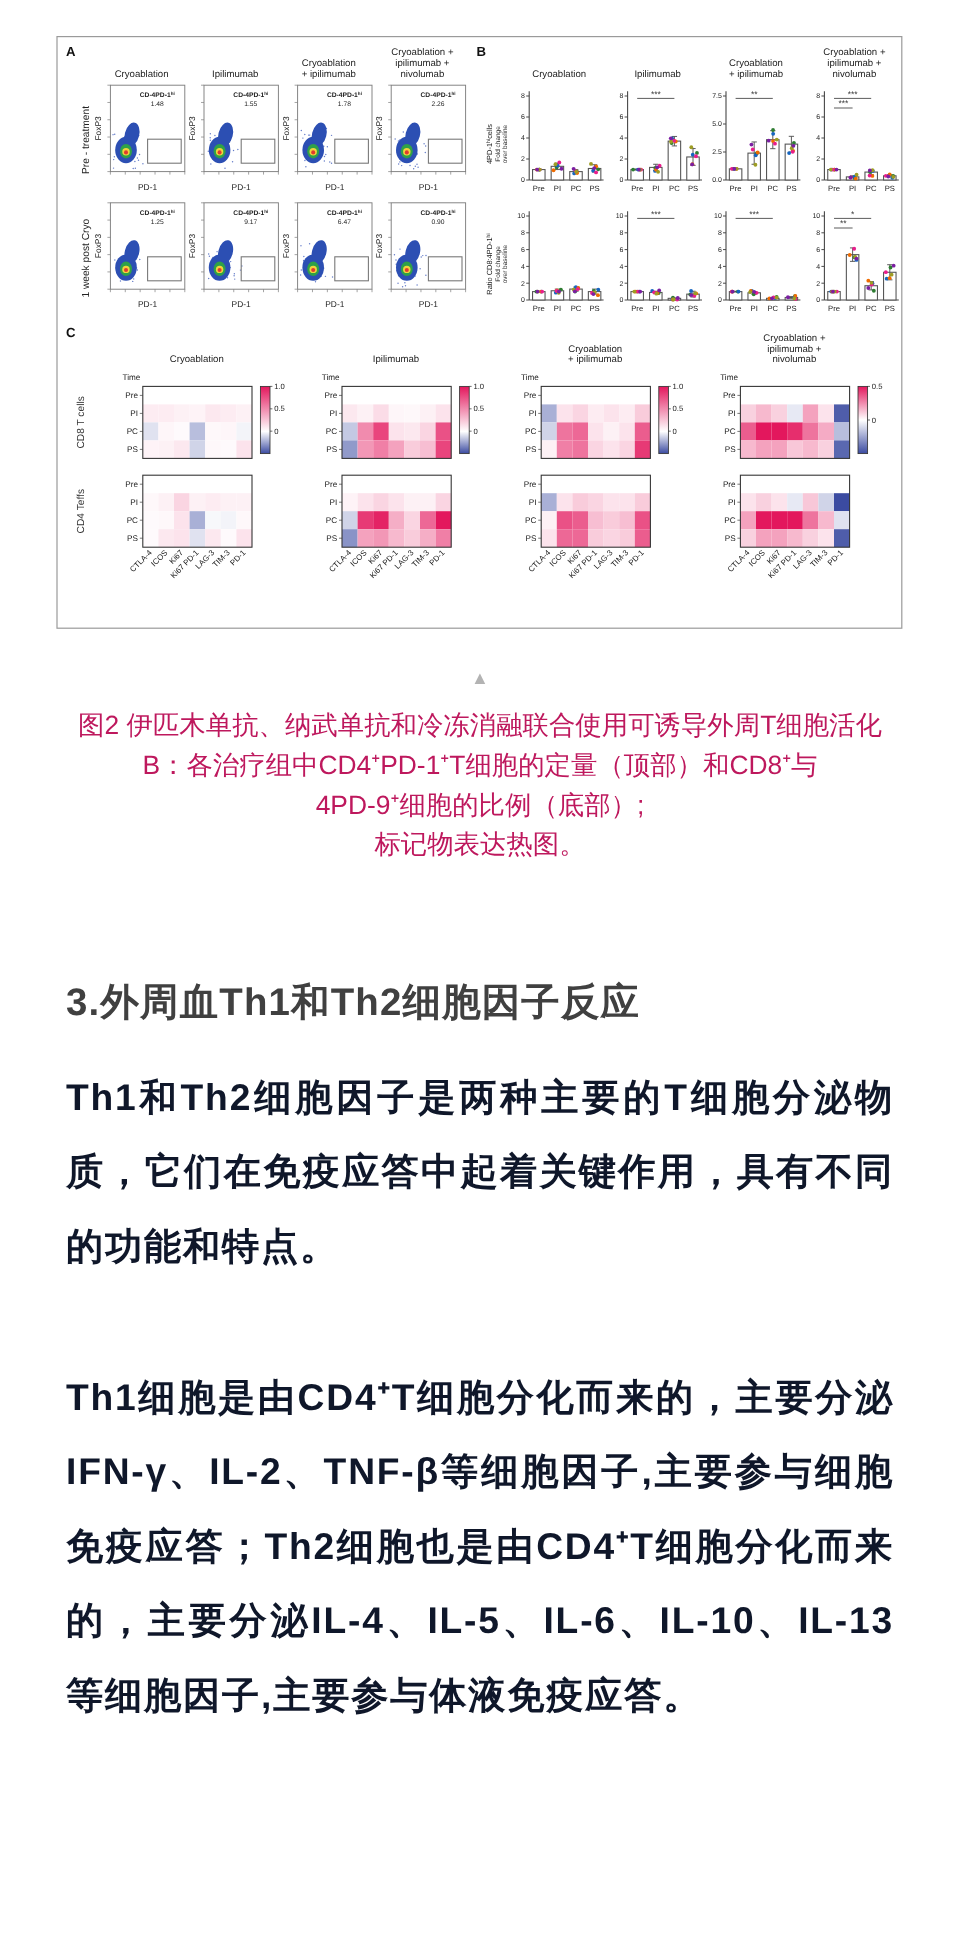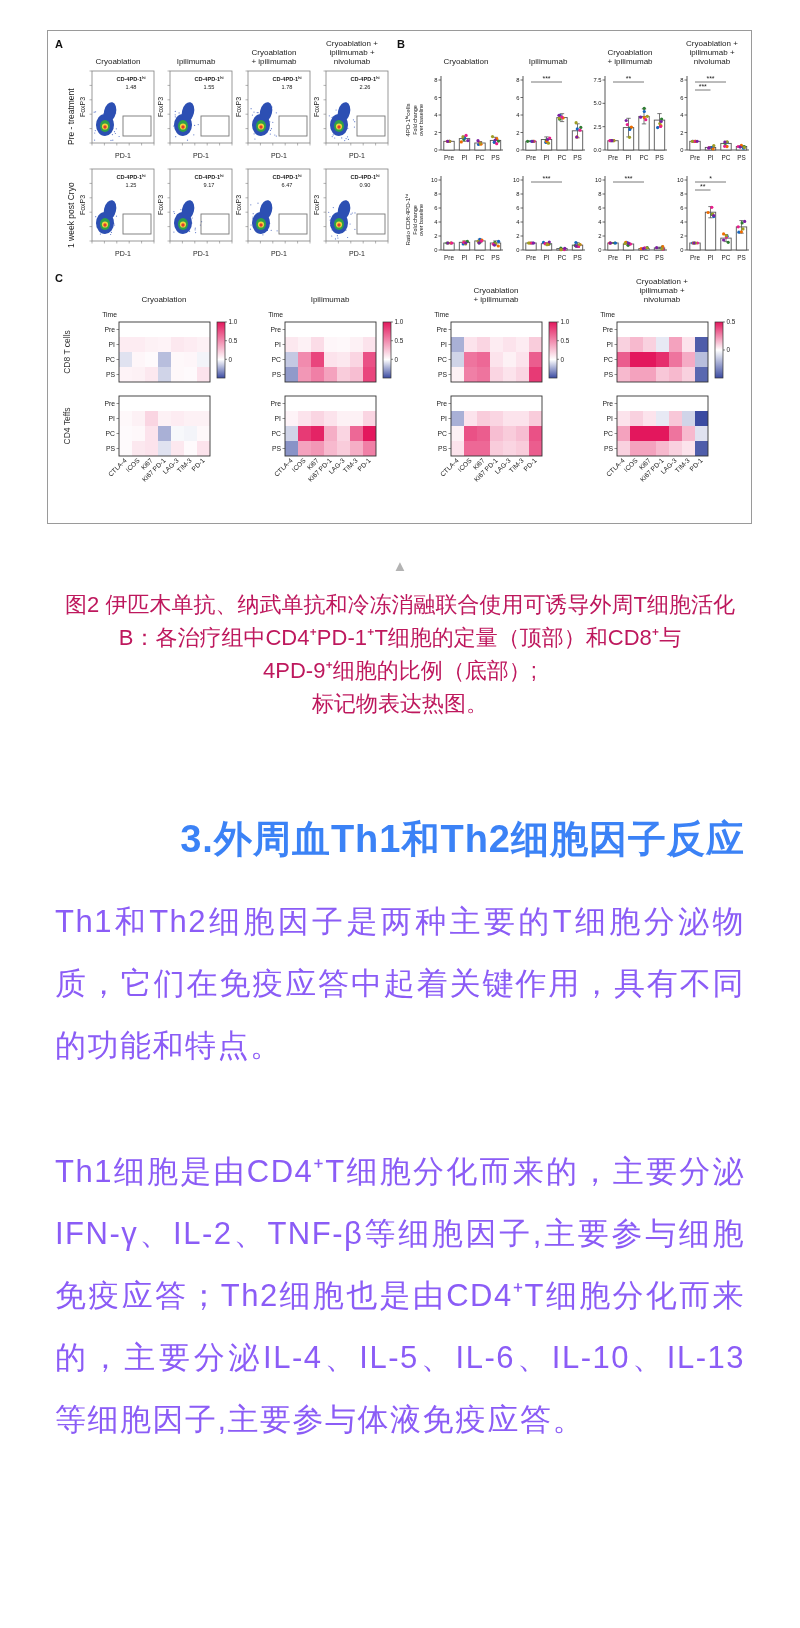--- a/index.html
+++ b/index.html
@@ -10,22 +10,22 @@
   .panel{position:relative;}
   .plabel{position:absolute;left:2px;top:0;font-size:11px;font-weight:bold;color:#111;z-index:2;}
   .a-grid{display:grid;grid-template-columns:16px repeat(4,78px);grid-template-rows:30px repeat(2,98px);margin-left:10px;}
   .b-grid{display:grid;grid-template-columns:22px repeat(4,82px);grid-template-rows:30px repeat(2,100px);margin-left:8px;}
   .coltitle{display:flex;align-items:flex-end;justify-content:center;text-align:center;font-size:8px;line-height:9px;color:#222;padding-bottom:2px;}
   .rotlabel{writing-mode:vertical-rl;transform:rotate(180deg);font-size:8.5px;color:#222;display:flex;align-items:center;justify-content:center;text-align:center;}
   .panel-c{margin-top:4px;position:relative;padding-left:6px;}
   .c-row{display:flex;align-items:flex-start;}
   .triangle{text-align:center;margin-top:34px;font-size:15px;color:#b3b3b3;line-height:16px;}
   .caption{margin-top:14px;font-size:22px;line-height:33px;color:#be185d;text-align:center;}
-  .heading{margin:94px 55px 0;font-size:38px;font-weight:bold;color:#3b82f6;letter-spacing:1px;text-align:right;}
-  .bodypara{margin:26px 55px 0;font-size:31px;line-height:62px;color:#8b5cf6;letter-spacing:1.5px;text-align:justify;}
+  .heading{margin:94px 55px 0;font-size:32px;font-weight:bold;color:#404040;letter-spacing:1px;}
+  .bodypara{margin:26px 55px 0;font-size:31px;line-height:62px;color:#0f172a;letter-spacing:1.5px;text-align:justify;font-weight:bold;}
   .bodypara + .bodypara{margin-top:64px;}
 </style>
 </head>
 <body>
 
 <div class="figure-box">
   <div class="fig-top">
     <div class="panel">
       <span class="plabel">A</span>
       <div class="a-grid" id="panelAGrid">

